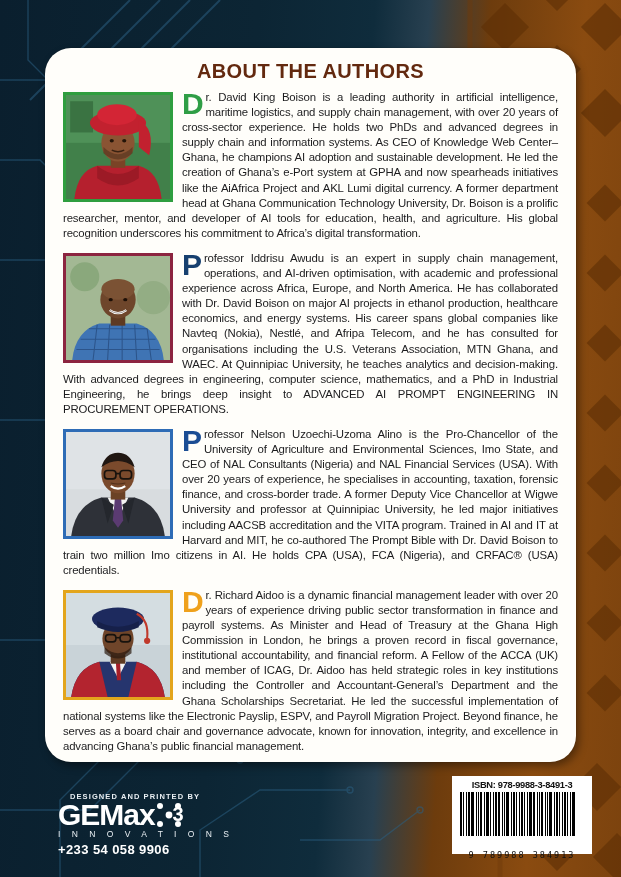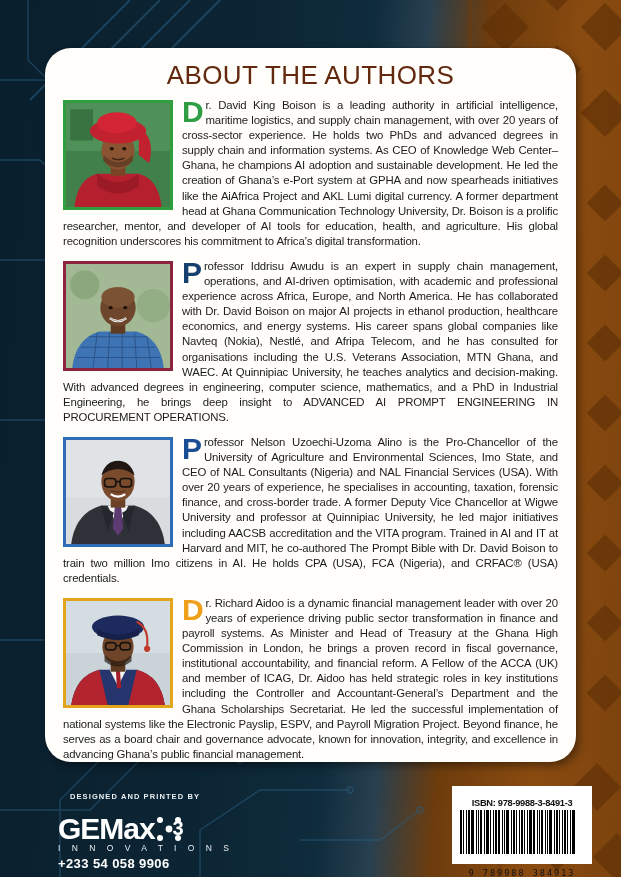--- a/index.html
+++ b/index.html
@@ -9,49 +9,49 @@
     background:linear-gradient(94deg,#0a1f2e 0%,#0c2534 38%,#0f2c3c 55%,#284050 63%,#6d3c0d 72%,#8a4b10 86%,#7c430e 100%);
   }
   .bg-decor{position:absolute;left:0;top:0;z-index:0;}
   .card{
     position:absolute;left:45px;top:48px;width:531px;height:714px;z-index:2;
     background:#fffefa;border-radius:26px;box-sizing:border-box;
     padding:10px 16px 8px 16px;
     box-shadow:3px 4px 8px rgba(0,0,0,.40),0 0 0 1px rgba(0,0,0,.06);
   }
   .card-title{
-    text-align:center;font-size:26px;font-weight:400;letter-spacing:.4px;
+    text-align:center;font-size:20px;font-weight:700;letter-spacing:.4px;
     margin:2px 0 7px 0;
   }
   .bio{clear:both;margin:0 2px 10px 2px;overflow:visible;}
   .bio-text{
     font-size:11.4px;line-height:15.1px;color:#1c1c1e;text-align:justify;
     letter-spacing:-0.15px;margin:0;
   }
   .photo{
     float:left;width:104px;height:104px;margin:2px 9px 2px 0;
     border:3px solid #888;background:#ccc;display:block;
   }
   .photo svg{display:block;width:100%;height:100%;}
   .dropcap{
     float:left;font-size:30px;line-height:23px;font-weight:bold;
     padding:2px 2px 0 0;
   }
   .footer{position:absolute;left:0;top:762px;width:621px;height:115px;z-index:2;}
   .printer{position:absolute;left:58px;top:30px;color:#fff;}
   .printer-label{font-size:7.5px;font-weight:bold;letter-spacing:1.1px;color:#e8eef2;padding-left:12px;}
-  .brand-row{display:flex;align-items:center;margin-top:14px;}
+  .brand-row{display:flex;align-items:center;margin-top:0;}
   .brand{font-size:30px;font-weight:800;letter-spacing:-1px;line-height:28px;color:#fff;}
   .brand-mark{position:relative;width:26px;height:26px;margin-left:1px;}
   .brand-suffix{position:absolute;right:-2px;top:1px;font-size:20px;font-weight:800;color:#fff;}
   .brand-sub{font-size:8.5px;font-weight:normal;letter-spacing:4.5px;text-align:right;color:#e8eef2;margin-top:0px;}
   .phone{font-size:13px;font-weight:800;color:#fff;margin-top:3px;letter-spacing:.4px;}
   .isbn-box{
-    position:absolute;left:452px;top:24px;width:140px;height:78px;
-    background:#fff;padding:12px 5px 3px 5px;box-sizing:border-box;text-align:center;
+    position:absolute;left:452px;top:14px;width:140px;height:78px;
+    background:#fff;padding:4px 5px 3px 5px;box-sizing:border-box;text-align:center;
   }
   .isbn-label{font-size:9.3px;font-weight:bold;color:#111;white-space:nowrap;letter-spacing:-0.3px;}
   .barcode{height:44px;margin-top:2px;font-size:0;text-align:left;padding-left:3px;}
   .barcode i{display:inline-block;height:100%;background:#000;vertical-align:top;}
   .barcode-digits{font-size:8.5px;color:#111;letter-spacing:2px;margin-top:14px;font-family:"DejaVu Sans Mono",monospace;}
 </style>
 </head>
 <body>
 
 <svg class="bg-decor" width="621" height="877" viewBox="0 0 621 877">

